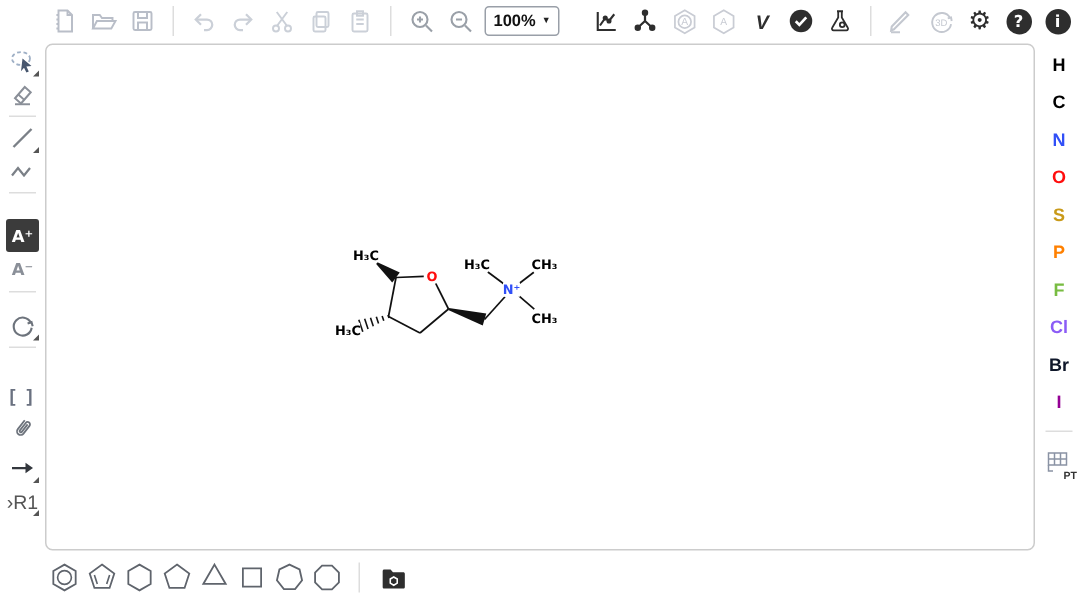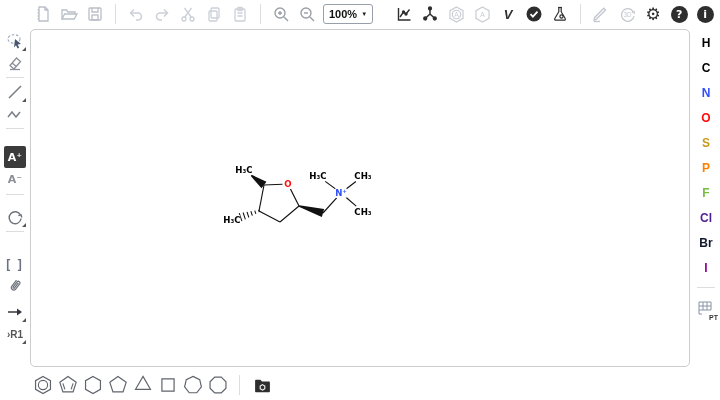--- a/index.html
+++ b/index.html
@@ -44,21 +44,21 @@
   .hdiv { width:18px; height:1px; background:#ddd; margin:3px 0; }
   .corner { position:absolute; right:2px; bottom:1px; width:0; height:0;
     border-left:4px solid transparent; border-bottom:4px solid #555; }
   .active-tool {
     width:22px; height:22px; background:#3b3b3b; border-radius:2px;
     color:#fff; font-size:11px; font-weight:bold;
     font-family:"DejaVu Sans", sans-serif;
   }
   .charge-minus { color:#8a8f98; font-size:11px; font-weight:bold; font-family:"DejaVu Sans", sans-serif; }
   .brackets-txt { color:#6a7180; font-size:12px; font-weight:bold; letter-spacing:2px; }
-  .rgroup-txt { color:#555; font-size:10px; font-weight:bold; }
+  .rgroup-txt { color:#555; font-size:13px; font-weight:normal; }
   .mt14 { margin-top:14px; } .mt8 { margin-top:8px; } .mt18 { margin-top:18px; } .mt4 { margin-top:4px; }
 
   
   .rightbar { position:absolute; right:0; top:30px; width:28px; display:flex; flex-direction:column; align-items:center; }
   .el-btn {
     width:24px; height:25px; border:none; background:transparent; padding:0;
     font-size:12px; font-weight:600; cursor:pointer;
     font-family:"Liberation Sans", sans-serif;
   }
   .pt-btn { width:26px; height:24px; border:none; background:transparent; padding:0;
@@ -302,21 +302,21 @@
 
   <aside class="rightbar">
     <div style="display:flex;flex-direction:column;align-items:center;">
         <button class="el-btn" style="color: rgb(0, 0, 0);">H</button>
         <button class="el-btn" style="color: rgb(0, 0, 0);">C</button>
         <button class="el-btn" style="color: rgb(48, 79, 247);">N</button>
         <button class="el-btn" style="color: rgb(255, 13, 13);">O</button>
         <button class="el-btn" style="color: rgb(201, 154, 25);">S</button>
         <button class="el-btn" style="color: rgb(255, 128, 0);">P</button>
         <button class="el-btn" style="color: rgb(120, 188, 66);">F</button>
-        <button class="el-btn" style="color: #4c1d95;">Cl</button>
+        <button class="el-btn" style="color: #8b5cf6;">Cl</button>
         <button class="el-btn" style="color: #0f172a;">Br</button>
         <button class="el-btn" style="color: rgb(148, 0, 148);">I</button>
       </div>
     <div class="hdiv" style="margin:7px 0;"></div>
     <button class="pt-btn">
       <svg width="20" height="18" viewBox="0 0 20 18" fill="none" stroke="#8a93a4" stroke-width="1">
         <path d="M3 3h12v8H3z"></path>
           <path d="M7 3v8M11 3v8M3 7h12"></path>
           <path d="M3 11v4h3"></path>
       </svg>

